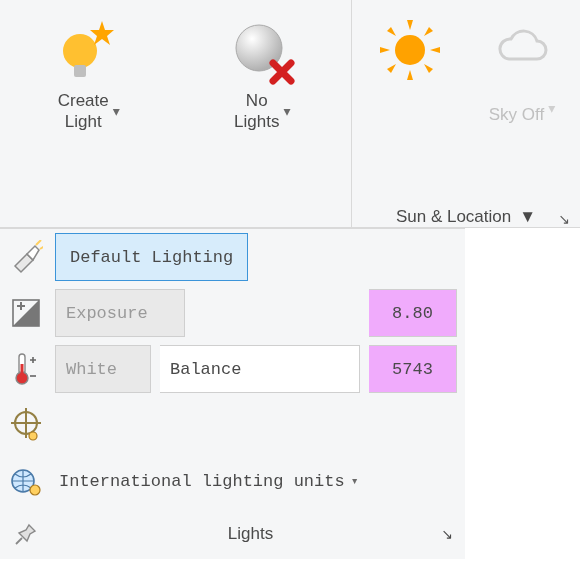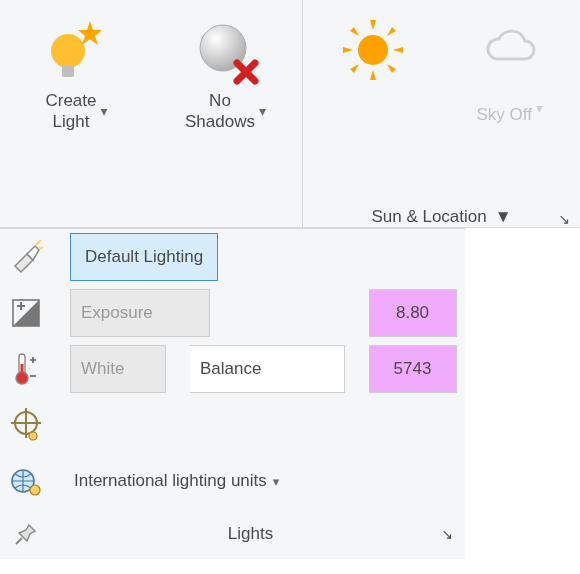--- a/index.html
+++ b/index.html
@@ -17,21 +17,21 @@
     display: flex;
     background: #f5f6f7;
     height: 228px;
     border-bottom: 1px solid #d9d9d9;
   }
   .rib-group {
     display: flex;
     flex-direction: column;
     padding: 4px 2px 0 2px;
   }
-  .rib-g1 { width: 303px; border-right: 1px solid #d9d9d9; }
+  .rib-g1 { width: 352px; border-right: 1px solid #d9d9d9; }
   .rib-g2 { flex: 1; }
   .rib-buttons {
     display: flex;
     flex: 1;
   }
   .rbtn {
     display: flex;
     flex-direction: column;
     align-items: center;
     justify-content: flex-start;
@@ -79,39 +79,40 @@
   .panel {
     width: 465px;
     background: #f5f6f7;
     border-top: 1px solid #d9d9d9;
   }
   .row {
     display: flex;
     align-items: stretch;
     height: 56px;
     padding: 4px 8px 4px 6px;
-    gap: 24px;
+    gap: 9px;
+    font-family: Liberation Mono, monospace;
   }
   .row .iconslot {
     width: 40px;
     display: flex;
     align-items: center;
     justify-content: center;
   }
   .selbtn {
     flex: 0 0 auto;
     display: flex;
     align-items: center;
     padding: 4px 14px;
     border: 1px solid #3b94d9;
     background: #d7ecfb;
     cursor: pointer;
   }
   .fieldlbl {
-    width: 140px;
+    width: 130px;
     display: flex;
     align-items: center;
     border: 1px solid #cfcfcf;
     background: #e9e9e9;
     color: #9a9a9a;
     padding: 0 10px;
     overflow: hidden;
     white-space: nowrap;
   }
   .fieldlbl2 {
@@ -201,21 +202,21 @@
                 <stop offset="0%" stop-color="#ffffff"></stop>
                 <stop offset="100%" stop-color="#b0b0b0"></stop>
               </radialGradient>
             </defs>
             <circle cx="34" cy="33" r="23" fill="url(#sg)" stroke="#aaa" stroke-width="1"></circle>
             <path d="M48 48 L66 66 M66 48 L48 66" stroke="#d32020" stroke-width="7" stroke-linecap="round"></path>
           </svg>
         </div>
         <div class="lblarea">
           <div class="lbl">No
-Shadows</div>
+Lights</div>
           <div class="dropcaret">▾</div>
         </div>
       </div>
     </div>
   </div>
 
   <div class="rib-group rib-g2">
     <div class="rib-buttons">
       <div class="rbtn">
         <div class="iconwrap">

